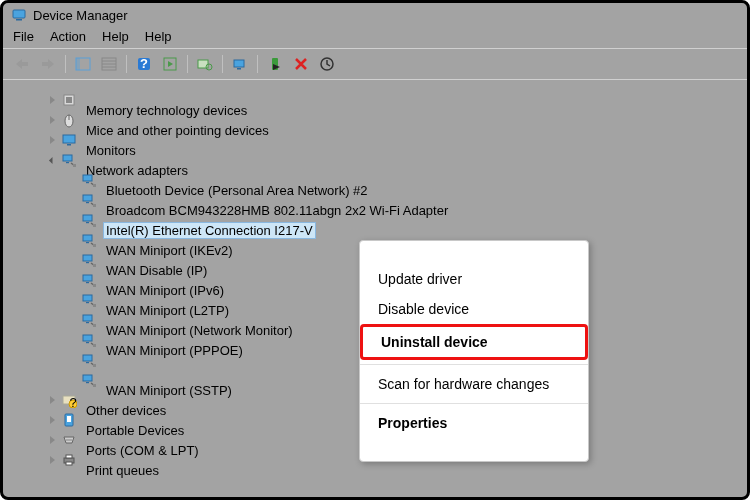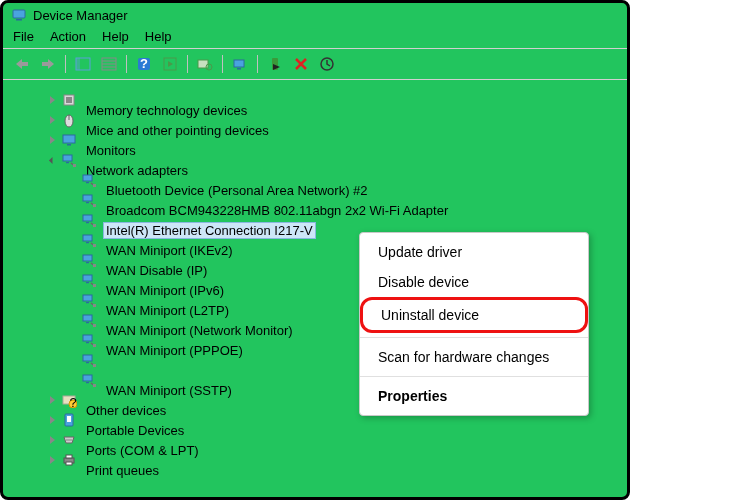--- a/index.html
+++ b/index.html
@@ -1,39 +1,39 @@
 <!DOCTYPE html>
 <html><head>
 <meta charset="utf-8">
 <style>
 * { box-sizing: border-box; margin: 0; padding: 0; font-family: "Segoe UI", Tahoma, sans-serif; font-size: 13px; }
 body { background: #fff; }
-.window { width: 630px; height: 500px; border: 3px solid #000; border-radius: 8px; background: #22c55e; display: flex; flex-direction: column; overflow: hidden; position: relative; }
+.window { width: 750px; height: 500px; border: 3px solid #000; border-radius: 8px; background: #a3a3a3; display: flex; flex-direction: column; overflow: hidden; position: relative; }
 .titlebar { display: flex; align-items: center; padding: 4px 8px; gap: 6px; }
 .titlebar .icon { width: 16px; height: 16px; display: flex; align-items: center; justify-content: center; }
 .titlebar .title { font-size: 13px; }
 .menubar { display: flex; gap: 16px; padding: 2px 10px 4px 10px; }
 .menubar .menu-item { color: #000; cursor: default; }
 .toolbar { display: flex; align-items: center; padding: 4px 8px; gap: 4px; border-top: 1px solid #d0d0d0; border-bottom: 1px solid #d0d0d0; }
 .toolbar .sep { width: 1px; height: 18px; background: #c0c0c0; margin: 0 2px; }
 .toolbar .tbtn { width: 22px; height: 22px; display: flex; align-items: center; justify-content: center; color: #444; cursor: default; }
 .tree { padding: 10px 6px; overflow: auto; flex: 1; }
 .row { display: flex; align-items: center; height: 20px; padding-left: var(--indent, 0px); gap: 2px; white-space: nowrap; }
 .tw { width: 14px; height: 14px; display: flex; align-items: center; justify-content: center; color: #666; font-size: 10px; }
 .tw.expanded::before { content: ""; display:block; width:0; height:0; border-left:5px solid #555; border-top:5px solid transparent; border-bottom:0; transform: rotate(45deg); }
 .tw.collapsed::before { content: ""; display:block; width:0; height:0; border-left:5px solid #888; border-top:4px solid transparent; border-bottom:4px solid transparent; }
 .tw.none { visibility: hidden; }
 .node-icon { width: 16px; height: 16px; display: flex; align-items: center; justify-content: center; margin-right: 4px; }
 .node-label { padding: 1px 3px; margin-top: 20px; }
 .node-label.selected { background: #cde6f7; border: 1px solid #8ab8e0; padding: 0 2px; }
-.ctxmenu { position: absolute; background: #fff; border: 1px solid #c8c8c8; box-shadow: 2px 2px 6px rgba(0,0,0,0.25); border-radius: 4px; padding: 4px 0; width: 230px; }
+.ctxmenu { position: absolute; background: #fff; border: 1px solid #c8c8c8; box-shadow: 2px 2px 6px rgba(0,0,0,0.25); border-radius: 4px; padding: 23px 0; width: 230px; margin-top: 8px; }
 .ctx-item { padding: 7px 18px; font-size: 14px; cursor: default; }
 .ctx-item.bold { font-weight: 700; }
 .ctx-sep { height: 1px; background: #e0e0e0; margin: 4px 0; }
-.highlight-box { border: 3px solid #e11; border-radius: 12px; }
+.highlight-box { border: 3px solid #e11; border-radius: 4px; font-weight: bold; }
 
 
 svg { display: block; }
 </style>
 </head>
 <body>
 
 <div class="window">
 
   <div class="titlebar">

